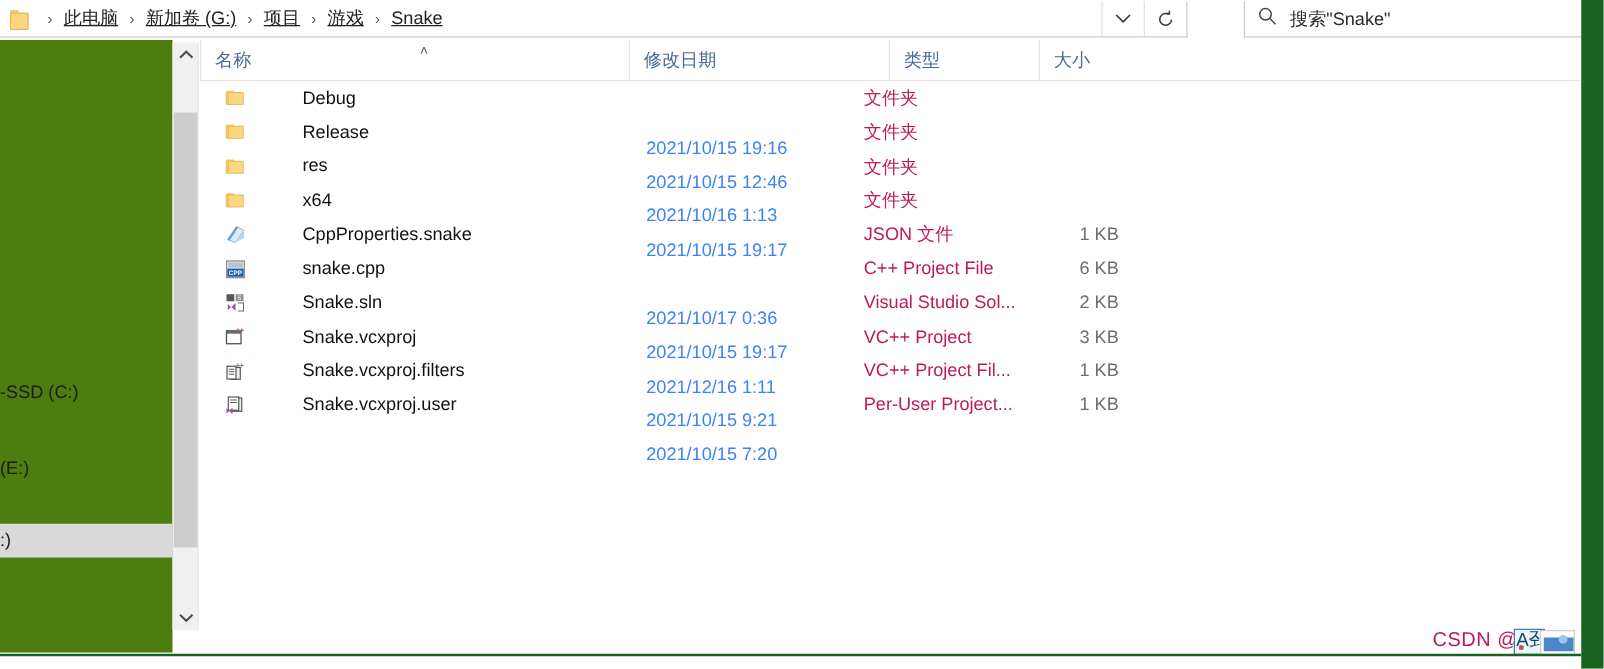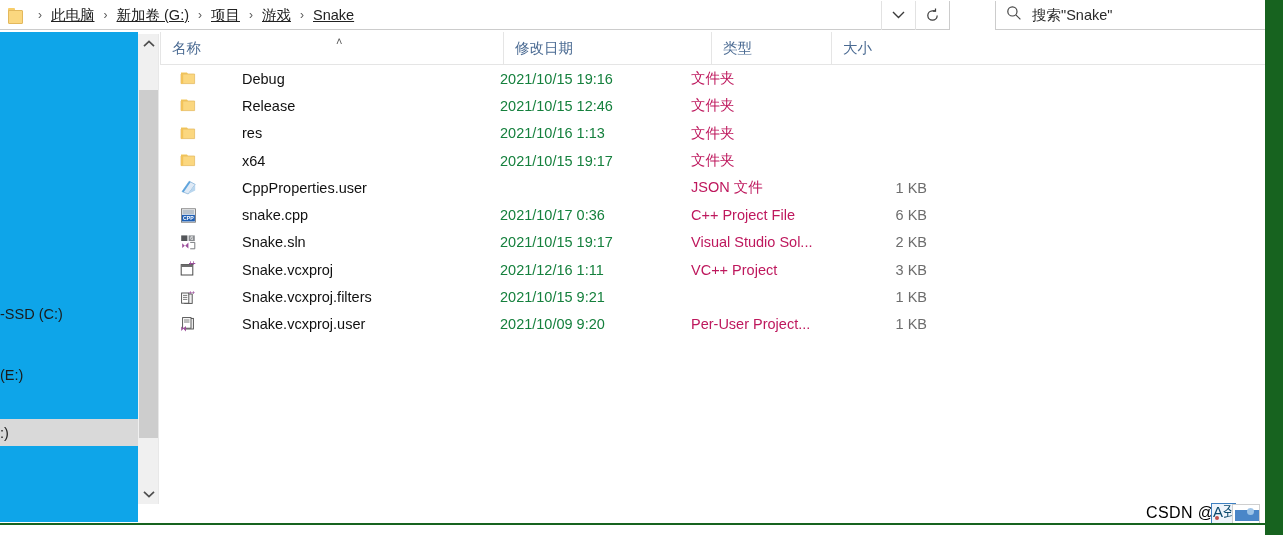--- a/index.html
+++ b/index.html
@@ -122,21 +122,21 @@
     font-size: 14.5px;
     color: #2a2a2a;
     white-space: nowrap;
   }
 
   
   .navpane {
     position: absolute;
     left: 0; top: 32px;
     width: 138px; height: 490px;
-    background: #0ea5e9;
+    background: #4d7c0f;
     overflow: hidden;
   }
   .nav-item {
     position: absolute;
     left: 0;
     width: 138px;
     height: 27px;
     display: flex;
     align-items: center;
     font-size: 14.5px;
@@ -211,38 +211,38 @@
     position: absolute;
     top: 0;
     height: 27.3px;
     display: flex;
     align-items: center;
     font-size: 14.5px;
     white-space: nowrap;
     gap: 32px;
   }
   .cell.name { left: 20px; color: #111111; }
-  .cell.date { left: 340px; color: #15803d; }
+  .cell.date { left: 357px; color: #3b82f6; margin-top: 40px; }
   .cell.type { left: 531px; color: #be185d; }
-  .cell.size { left: 671px; width: 96px; color: #6d6d6d; justify-content: flex-end; }
+  .cell.size { left: 639px; width: 96px; color: #6d6d6d; justify-content: flex-end; }
 
   .ficon {
     width: 17px; height: 17px;
     margin-right: 13px;
     flex: none;
     position: relative;
   }
   .ficon svg { display: block; }
 
   
   .watermark {
     position: absolute;
     left: 1146px; top: 504px;
     font-size: 16px;
-    color: #000000;
+    color: #be185d;
     white-space: nowrap;
     letter-spacing: 0.4px;
   }
   .wm-badge {
     position: absolute;
     left: 1211px; top: 503px;
     width: 25px; height: 21px;
     border: 1px solid #3d7fc1;
     background: #eef4fb;
   }
@@ -429,21 +429,21 @@
         </div>
         <div class="row">
           <span class="cell name">
             <span class="ficon">
               <svg width="17" height="17" viewBox="0 0 17 17">
                 <path d="M2 12.6 L9.2 2.2 L15.2 5.4 L8.2 15 z" fill="#dfeaf6" stroke="#7aaad4" stroke-width="0.7"></path>
                 <path d="M2 12.6 L9.2 2.2 L10.6 3 L3.6 13.3 z" fill="#5ba3dd"></path>
                 <path d="M8.2 15 L15.2 5.4 L15.2 11.4 L8.2 15 z" fill="#b9d6ee"></path>
               </svg>
             </span>
-            <span>CppProperties.user</span>
+            <span>CppProperties.snake</span>
           </span>
           <span class="cell type">JSON 文件</span>
           <span class="cell size">1 KB</span>
         </div>
         <div class="row">
           <span class="cell name">
             <span class="ficon">
               <svg width="17" height="17" viewBox="0 0 17 17">
                 <rect x="1.4" y="1.8" width="14" height="13.4" fill="#ffffff" stroke="#6b6b6b" stroke-width="0.8"></rect>
                 <rect x="2.4" y="2.8" width="12" height="4.4" fill="#b9c3cc"></rect>
@@ -499,36 +499,37 @@
                 <line x1="3" y1="6.4" x2="7.3" y2="6.4" stroke="#5a5a5a" stroke-width="0.8"></line>
                 <line x1="3" y1="8.4" x2="7.3" y2="8.4" stroke="#5a5a5a" stroke-width="0.8"></line>
                 <line x1="3" y1="10.4" x2="7.3" y2="10.4" stroke="#5a5a5a" stroke-width="0.8"></line>
                 <text x="13.4" y="5.2" font-size="6.2" fill="#9b4f9b" text-anchor="middle" font-family="Liberation Sans, sans-serif" font-weight="bold">+</text>
                 <text x="10.4" y="5.2" font-size="6.2" fill="#9b4f9b" text-anchor="middle" font-family="Liberation Sans, sans-serif" font-weight="bold">+</text>
               </svg>
             </span>
             <span>Snake.vcxproj.filters</span>
           </span>
           <span class="cell date">2021/10/15 9:21</span>
+          <span class="cell type">VC++ Project Fil...</span>
           <span class="cell size">1 KB</span>
         </div>
         <div class="row">
           <span class="cell name">
             <span class="ficon">
               <svg width="17" height="17" viewBox="0 0 17 17">
                 <rect x="5" y="2.4" width="8.4" height="10.6" fill="#f2f2f2" stroke="#4a4a4a" stroke-width="0.9"></rect>
                 <rect x="2.6" y="1.6" width="8.4" height="10.6" fill="#ffffff" stroke="#4a4a4a" stroke-width="0.9"></rect>
                 <line x1="4" y1="4" x2="9.5" y2="4" stroke="#5a5a5a" stroke-width="0.8"></line>
                 <line x1="4" y1="6" x2="9.5" y2="6" stroke="#5a5a5a" stroke-width="0.8"></line>
                 <path d="M1.2 10.4 L3.4 12.6 L6 10 L6 15.4 L3.4 12.8 L1.2 15 z" fill="#9b4f9b"></path>
               </svg>
             </span>
             <span>Snake.vcxproj.user</span>
           </span>
-          <span class="cell date">2021/10/09 9:20</span>
+          <span class="cell date">2021/10/15 7:20</span>
           <span class="cell type">Per-User Project...</span>
           <span class="cell size">1 KB</span>
         </div>
       </div>
   </div>
 
   <div class="watermark">CSDN @</div>
   <div class="wm-badge"></div>
   <div class="wm-cjk">A刭</div>
   <div class="wm-img"></div>

